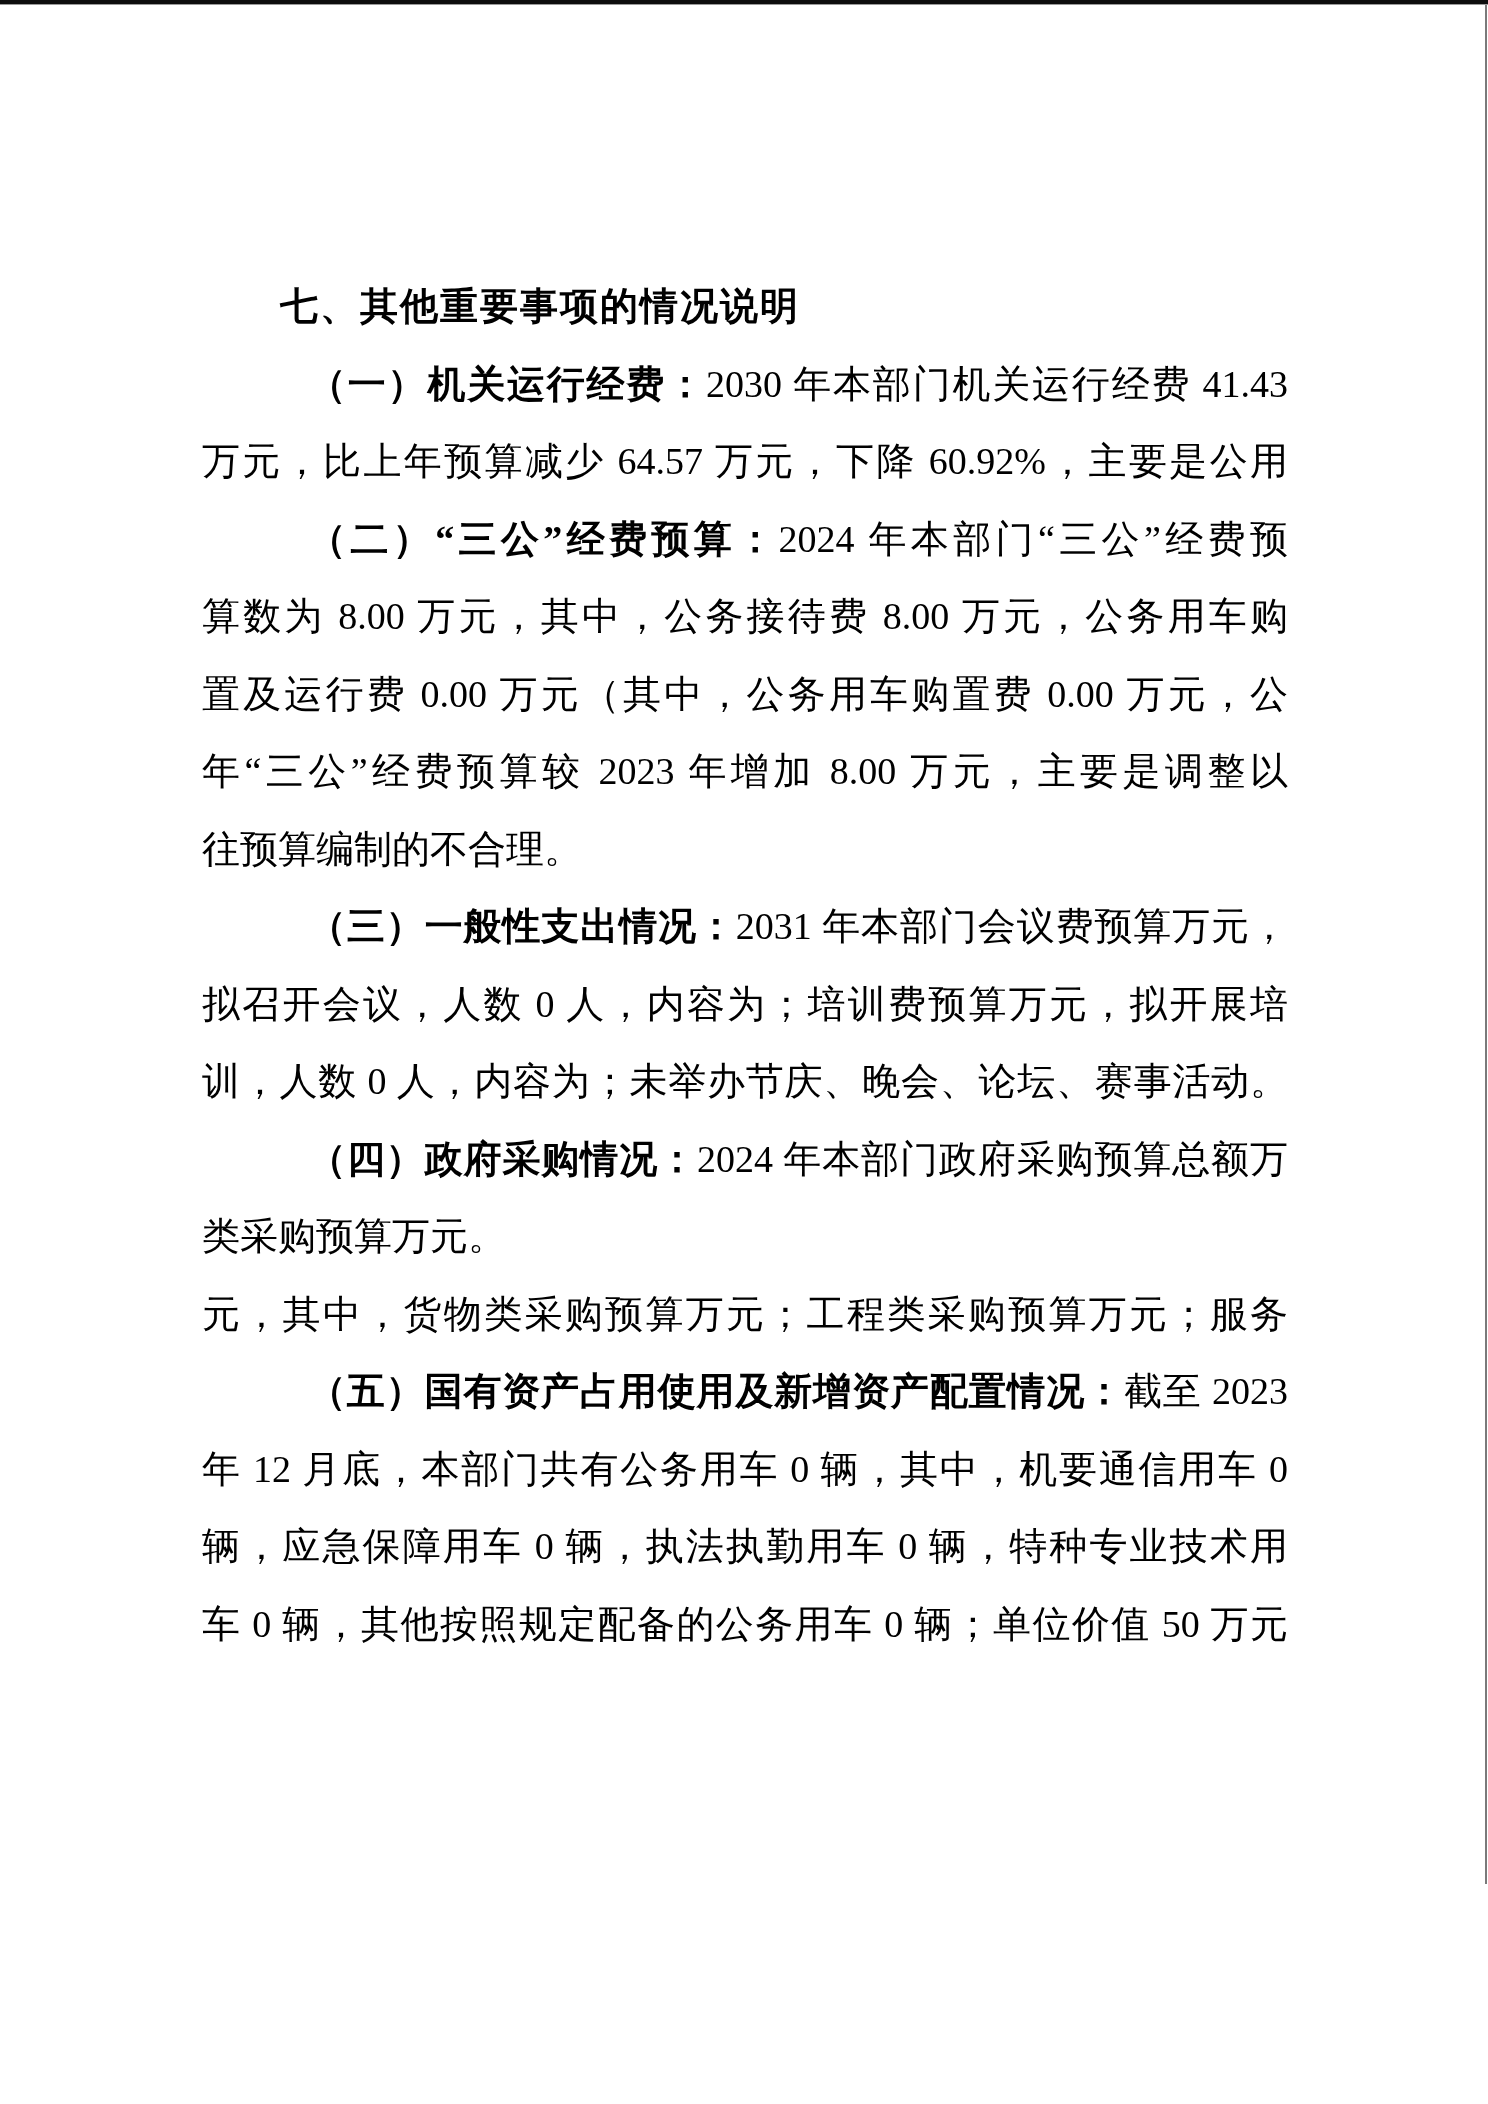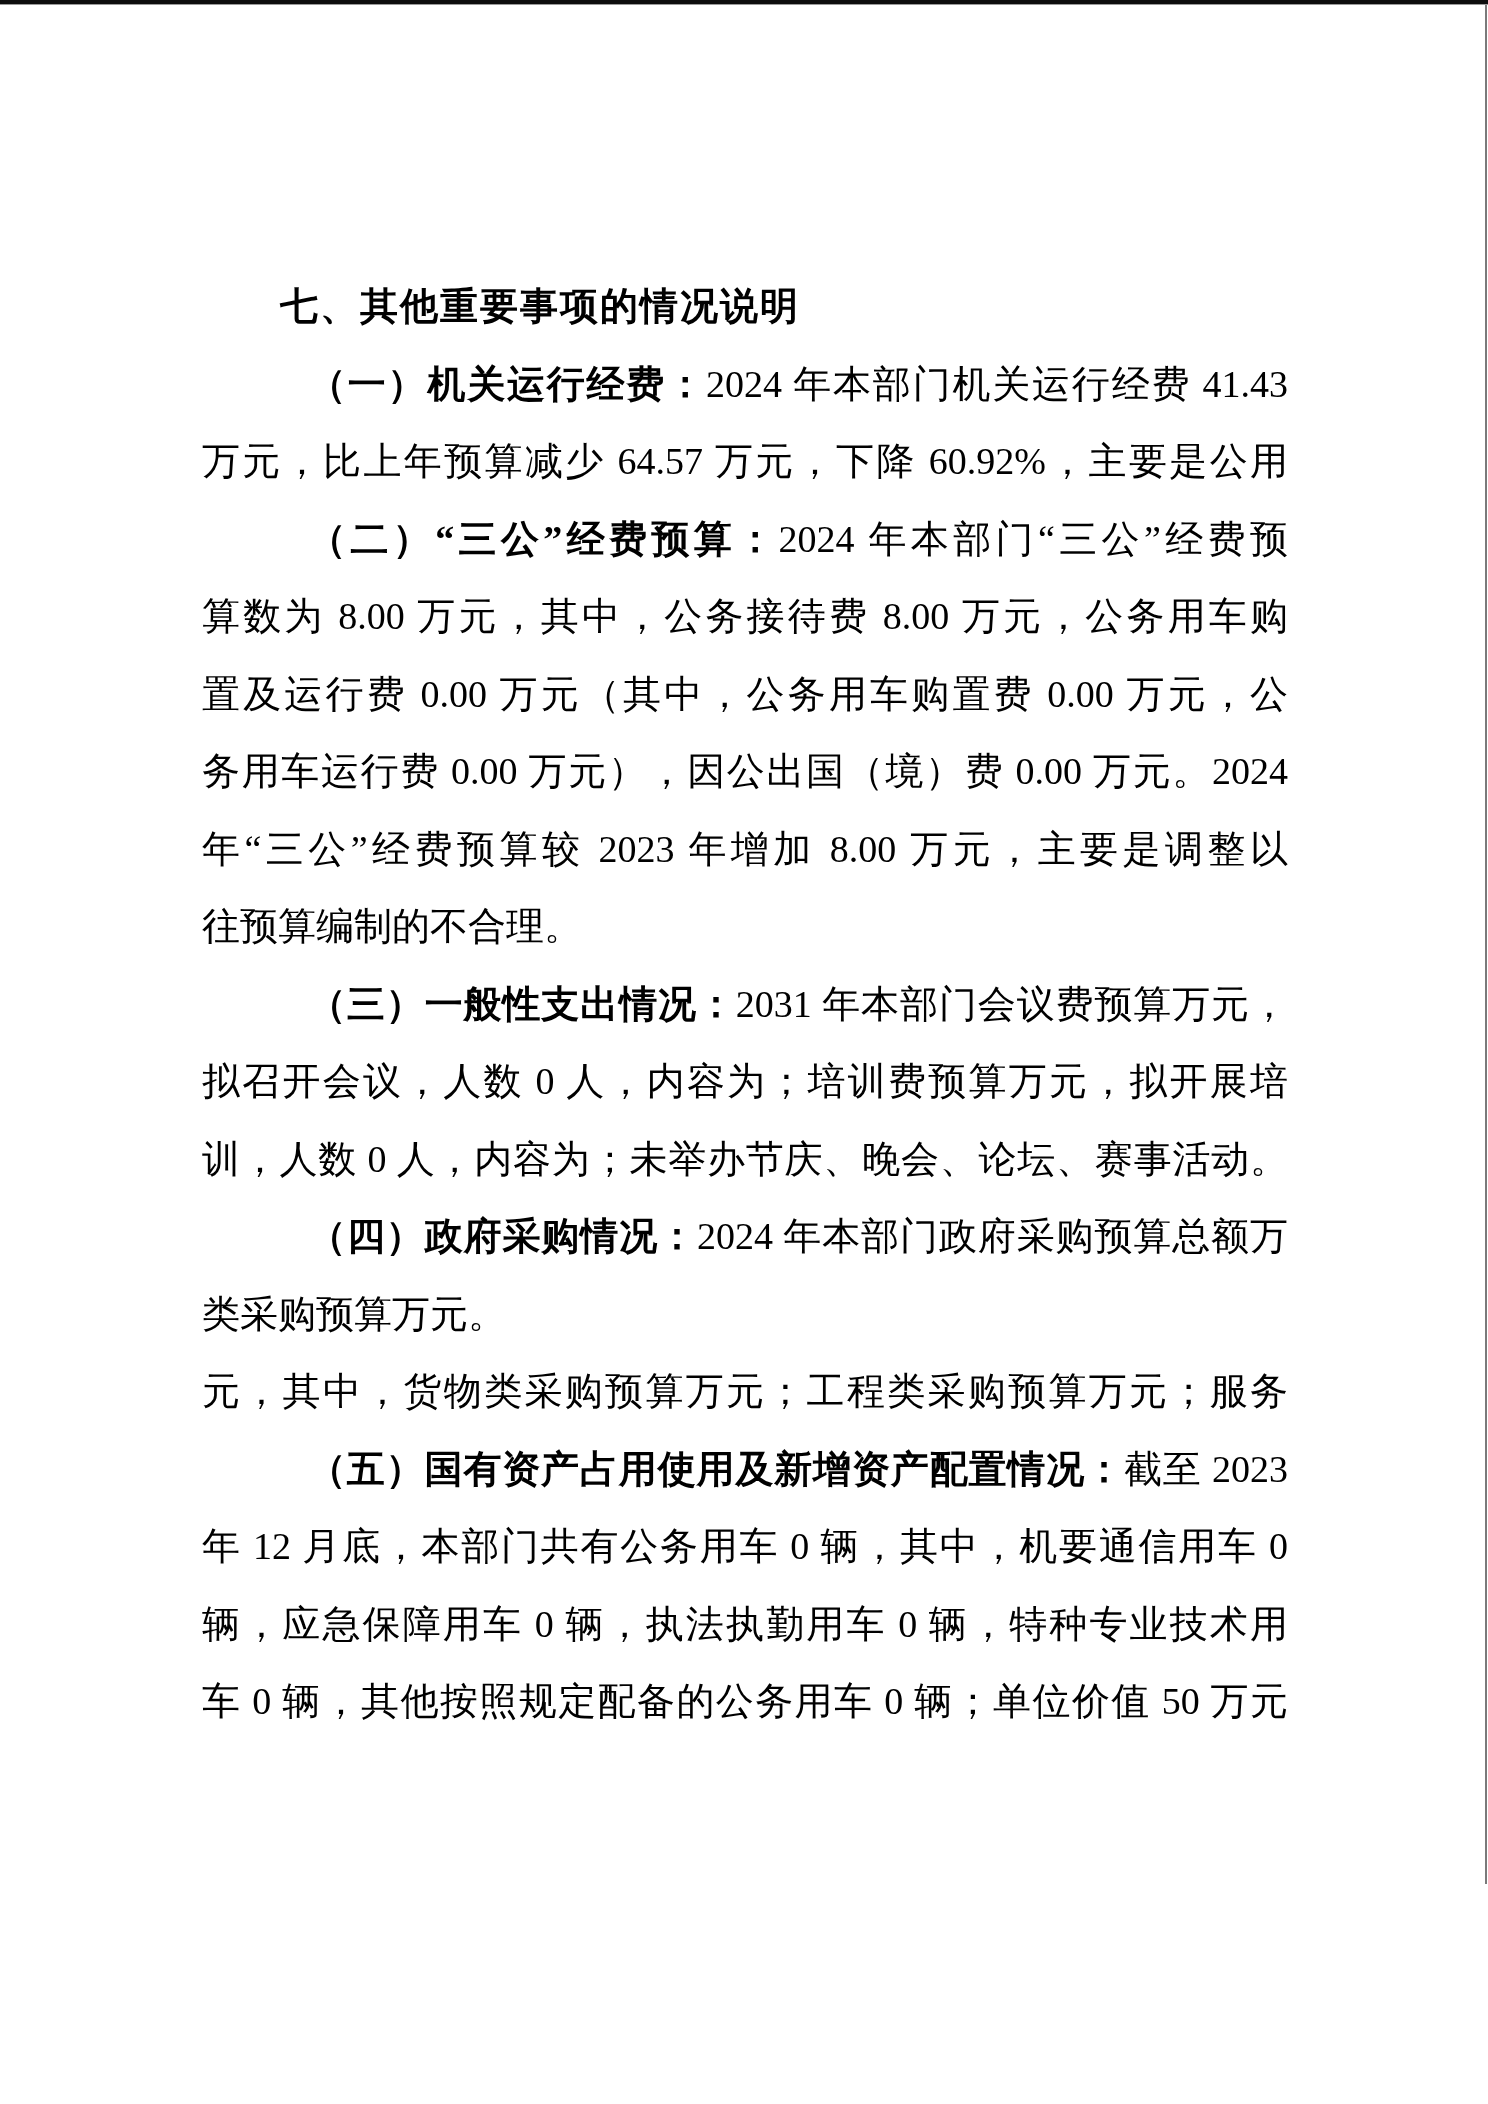--- a/index.html
+++ b/index.html
@@ -50,27 +50,26 @@
 <body>
 
 <div class="page">
   <div class="topbar"></div>
   <div class="rightline"></div>
 
   <div class="textblock">
 
     <div class="line heading"><span>七、其他重要事项的情况说明</span></div>
 
-    <div class="line indent fill"><span class="b">（一）机关运行经费：</span><span>2024 年本部门机关运行经费 41.43</span></div>
+    <div class="line indent fill"><span class="b">（一）机关运行经费：</span><span>2030 年本部门机关运行经费 41.43</span></div>
     <div class="line fill"><span>万元，比上年预算减少 64.57 万元，下降 60.92%，主要是公用</span></div>
 
     <div class="line indent fill"><span class="b">（二）“三公”经费预算：</span><span>2024 年本部门“三公”经费预</span></div>
     <div class="line fill"><span>算数为 8.00 万元，其中，公务接待费 8.00 万元，公务用车购</span></div>
     <div class="line fill"><span>置及运行费 0.00 万元（其中，公务用车购置费 0.00 万元，公</span></div>
-    <div class="line fill"><span>务用车运行费 0.00 万元），因公出国（境）费 0.00 万元。2024</span></div>
     <div class="line fill"><span>年“三公”经费预算较 2023 年增加 8.00 万元，主要是调整以</span></div>
     <div class="line"><span>往预算编制的不合理。</span></div>
 
     <div class="line indent fill"><span class="b">（三）一般性支出情况：</span><span>2031 年本部门会议费预算万元，</span></div>
     <div class="line fill"><span>拟召开会议，人数 0 人，内容为；培训费预算万元，拟开展培</span></div>
     <div class="line fill"><span>训，人数 0 人，内容为；未举办节庆、晚会、论坛、赛事活动。</span></div>
 
     <div class="line indent fill"><span class="b">（四）政府采购情况：</span><span>2024 年本部门政府采购预算总额万</span></div>
     <div class="line"><span>类采购预算万元。</span></div>
     <div class="line fill"><span>元，其中，货物类采购预算万元；工程类采购预算万元；服务</span></div>

